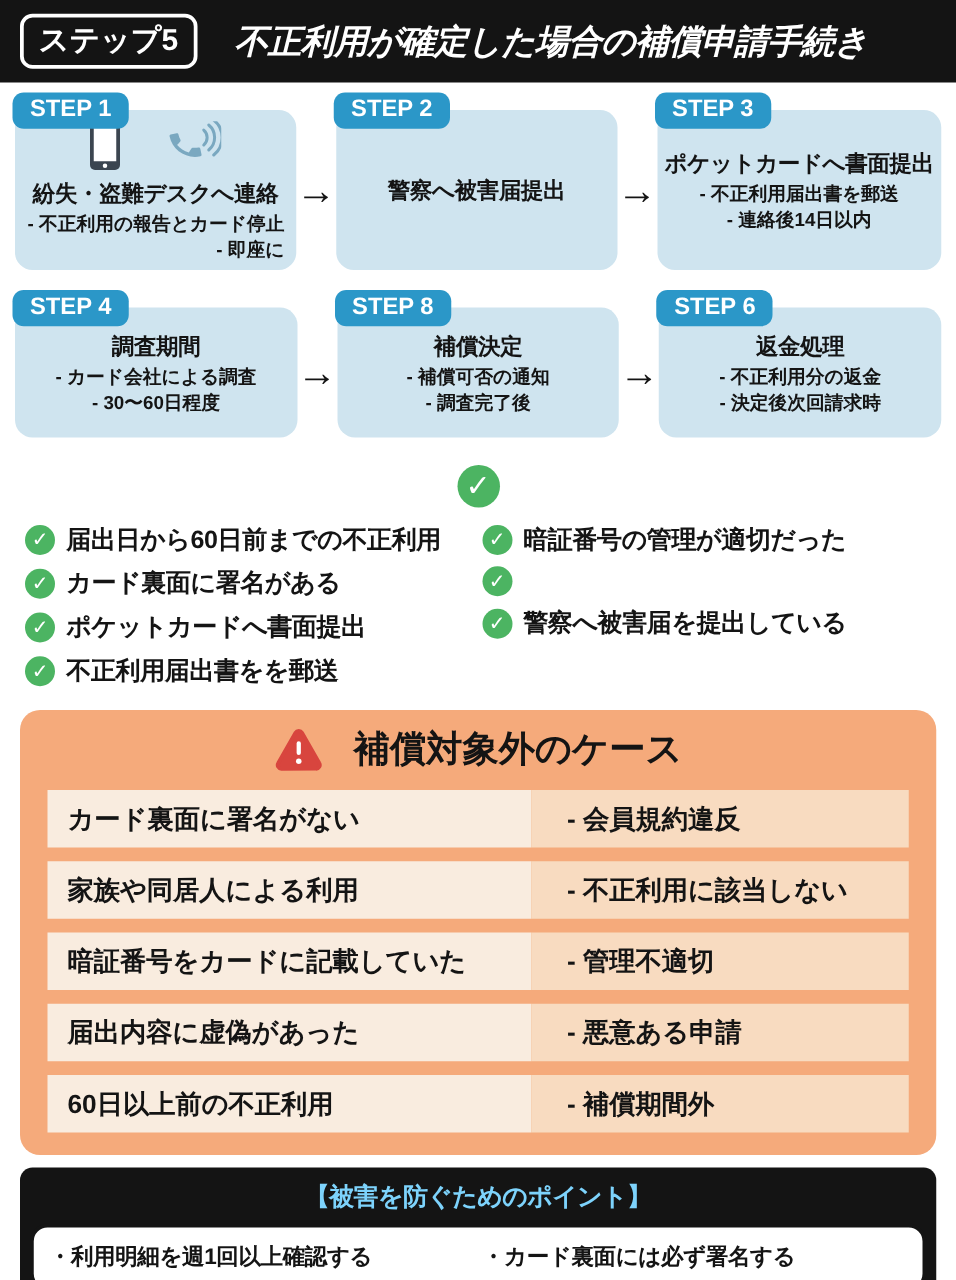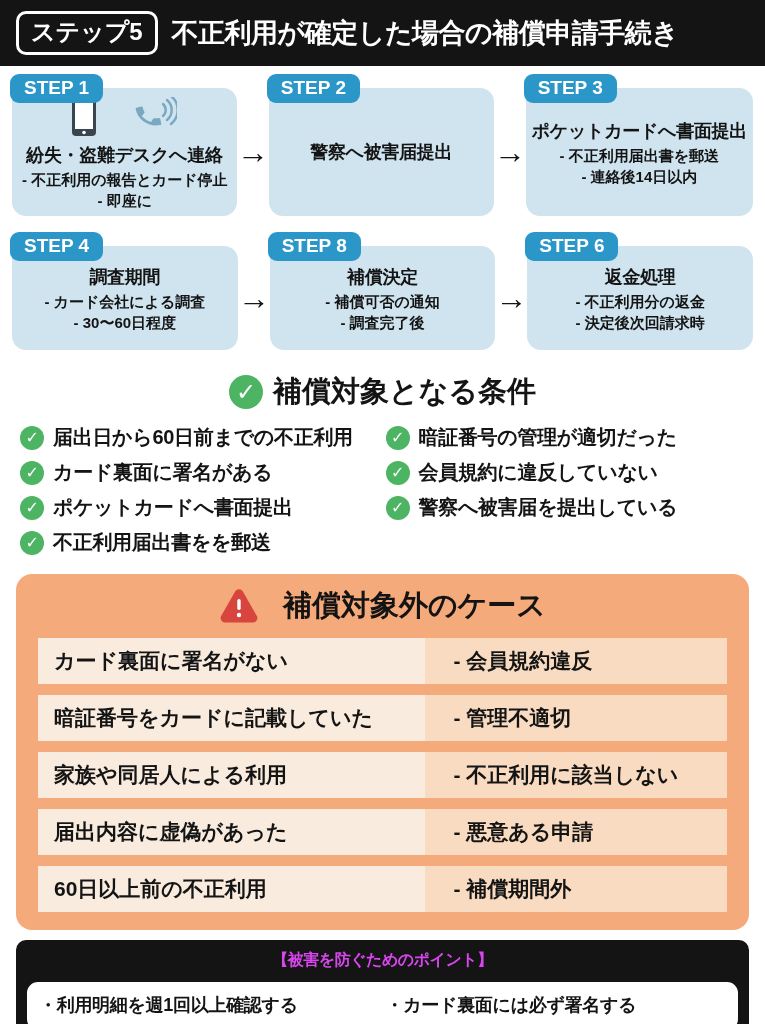--- a/index.html
+++ b/index.html
@@ -4,39 +4,39 @@
 <style>
   * { box-sizing: border-box; margin: 0; padding: 0; }
   html,body { width:765px; }
   body{
     font-family:"Liberation Sans","DejaVu Sans",sans-serif;
     font-weight:700; color:var(--ink,#141414); background:#fff;
   }
   .page{ width:765px; height:1024px; overflow:hidden; background:#fff; }
 
   
-  .hdr{ height:66px; background:var(--ink); display:flex; align-items:center; gap:14px; padding:0 16px; }
+  .hdr{ height:66px; background:var(--ink); display:flex; align-items:center; gap:30px; padding:0 16px; }
   .hbadge{ color:#fff; border:3px solid #fff; border-radius:10px; padding:2px 12px 4px; font-size:24px; white-space:nowrap; }
-  .htitle{ color:#fff; font-size:27px; white-space:nowrap; letter-spacing:-0.5px; }
+  .htitle{ color:#fff; font-size:27px; white-space:nowrap; letter-spacing:-0.5px;font-style:italic; }
 
   
   .steps{ padding:22px 12px 4px; }
   .srow{ display:flex; align-items:center; margin-bottom:30px; }
   .srow.r2{ margin-bottom:8px; }
   .sbox{ position:relative; flex:1; background:var(--step-box); border-radius:14px;
          display:flex; flex-direction:column; justify-content:center; align-items:center;
          padding:10px 6px 8px; }
   .r1 .sbox{ height:128px; }
   .r2 .sbox{ height:104px; }
   .sbadge{ position:absolute; top:-14px; left:-2px; background:var(--step-badge); color:#fff;
            font-size:19px; padding:3px 14px 4px; border-radius:9px; white-space:nowrap; }
   .arrow{ flex:0 0 32px; text-align:center; font-size:32px; font-weight:900; color:var(--ink); }
   .stitle{ font-size:18px; letter-spacing:-0.3px; white-space:nowrap; margin-bottom:2px; }
   .sbullets{ font-size:15px; line-height:1.4; text-align:center; white-space:nowrap; }
-  .sbullets.left{ align-self:flex-start; text-align:center; padding-left:4px; }
+  .sbullets.left{ align-self:flex-start; text-align:right; padding-left:4px; }
   .sicons{ display:flex; align-items:center; gap:34px; margin-bottom:6px; }
 
   
   .conditions{ padding:8px 20px 2px; }
   .chead{ display:flex; justify-content:center; align-items:center; gap:10px; font-size:29px; margin:2px 0 12px; }
   .chk{ display:inline-flex; align-items:center; justify-content:center; border-radius:50%;
         background:var(--check-green); color:#fff; }
   .chk.big{ width:34px; height:34px; font-size:24px; flex:0 0 34px; }
   .chk.sm{ width:24px; height:24px; font-size:16px; flex:0 0 24px; }
   .ccols{ display:flex; gap:6px; }
@@ -48,21 +48,21 @@
   
   .exclusions{ margin:8px 16px 0; background:var(--orange-bg); border-radius:16px; padding:12px 22px 16px; }
   .xhead{ display:flex; justify-content:center; align-items:center; gap:24px; font-size:29px; margin-bottom:12px; }
   .xrow{ display:flex; margin-bottom:11px; }
   .xrow:last-child{ margin-bottom:2px; }
   .xleft{ flex:1.45; background:var(--cell-left); padding:9px 16px; font-size:21px; white-space:nowrap; }
   .xright{ flex:1; background:var(--cell-right); padding:9px 29px; font-size:21px; white-space:nowrap; }
 
   
   .prevention{ margin:10px 16px 0; background:var(--ink); border-radius:10px; padding:6px 8px 8px; }
-  .phead{ color:#d946ef; text-align:center; font-size:16px; margin:4px 0 8px; letter-spacing:-0.5px; }
+  .phead{ color:#7dd3fc; text-align:center; font-size:20px; margin:4px 0 8px; letter-spacing:-0.5px; }
   .pbox{ background:#fff; border:3px solid var(--ink); border-radius:14px; display:flex; gap:6px; padding:10px 12px; }
   .plist{ flex:1; font-size:18px; line-height:1.55; white-space:nowrap; letter-spacing:-0.3px; }
 
   svg{ display:block; }
 </style>
 </head>
 <body>
 
 <div class="page">
 
@@ -149,21 +149,20 @@
           <div>- 不正利用分の返金</div>
           <div>- 決定後次回請求時</div>
         </div>
       </div>
     </div>
   </div>
 
   <div class="conditions">
     <div class="chead">
       <span class="chk big">✓</span>
-      <span>補償対象となる条件</span>
     </div>
     <div class="ccols">
       <ul class="clist">
         <li>
             <span class="chk sm">✓</span>
             <span>届出日から60日前までの不正利用</span>
           </li>
         <li>
             <span class="chk sm">✓</span>
             <span>カード裏面に署名がある</span>
@@ -177,21 +176,20 @@
             <span>不正利用届出書をを郵送</span>
           </li>
       </ul>
       <ul class="clist">
         <li>
             <span class="chk sm">✓</span>
             <span>暗証番号の管理が適切だった</span>
           </li>
         <li>
             <span class="chk sm">✓</span>
-            <span>会員規約に違反していない</span>
           </li>
         <li>
             <span class="chk sm">✓</span>
             <span>警察へ被害届を提出している</span>
           </li>
       </ul>
     </div>
   </div>
 
   <div class="exclusions">
@@ -204,26 +202,26 @@
         </svg>
       </span>
       <span>補償対象外のケース</span>
     </div>
 
     <div class="xrow">
       <div class="xleft">カード裏面に署名がない</div>
       <div class="xright">- 会員規約違反</div>
     </div>
     <div class="xrow">
+      <div class="xleft">家族や同居人による利用</div>
+      <div class="xright">- 不正利用に該当しない</div>
+    </div>
+    <div class="xrow">
       <div class="xleft">暗証番号をカードに記載していた</div>
       <div class="xright">- 管理不適切</div>
-    </div>
-    <div class="xrow">
-      <div class="xleft">家族や同居人による利用</div>
-      <div class="xright">- 不正利用に該当しない</div>
     </div>
     <div class="xrow">
       <div class="xleft">届出内容に虚偽があった</div>
       <div class="xright">- 悪意ある申請</div>
     </div>
     <div class="xrow">
       <div class="xleft">60日以上前の不正利用</div>
       <div class="xright">- 補償期間外</div>
     </div>
   </div>

